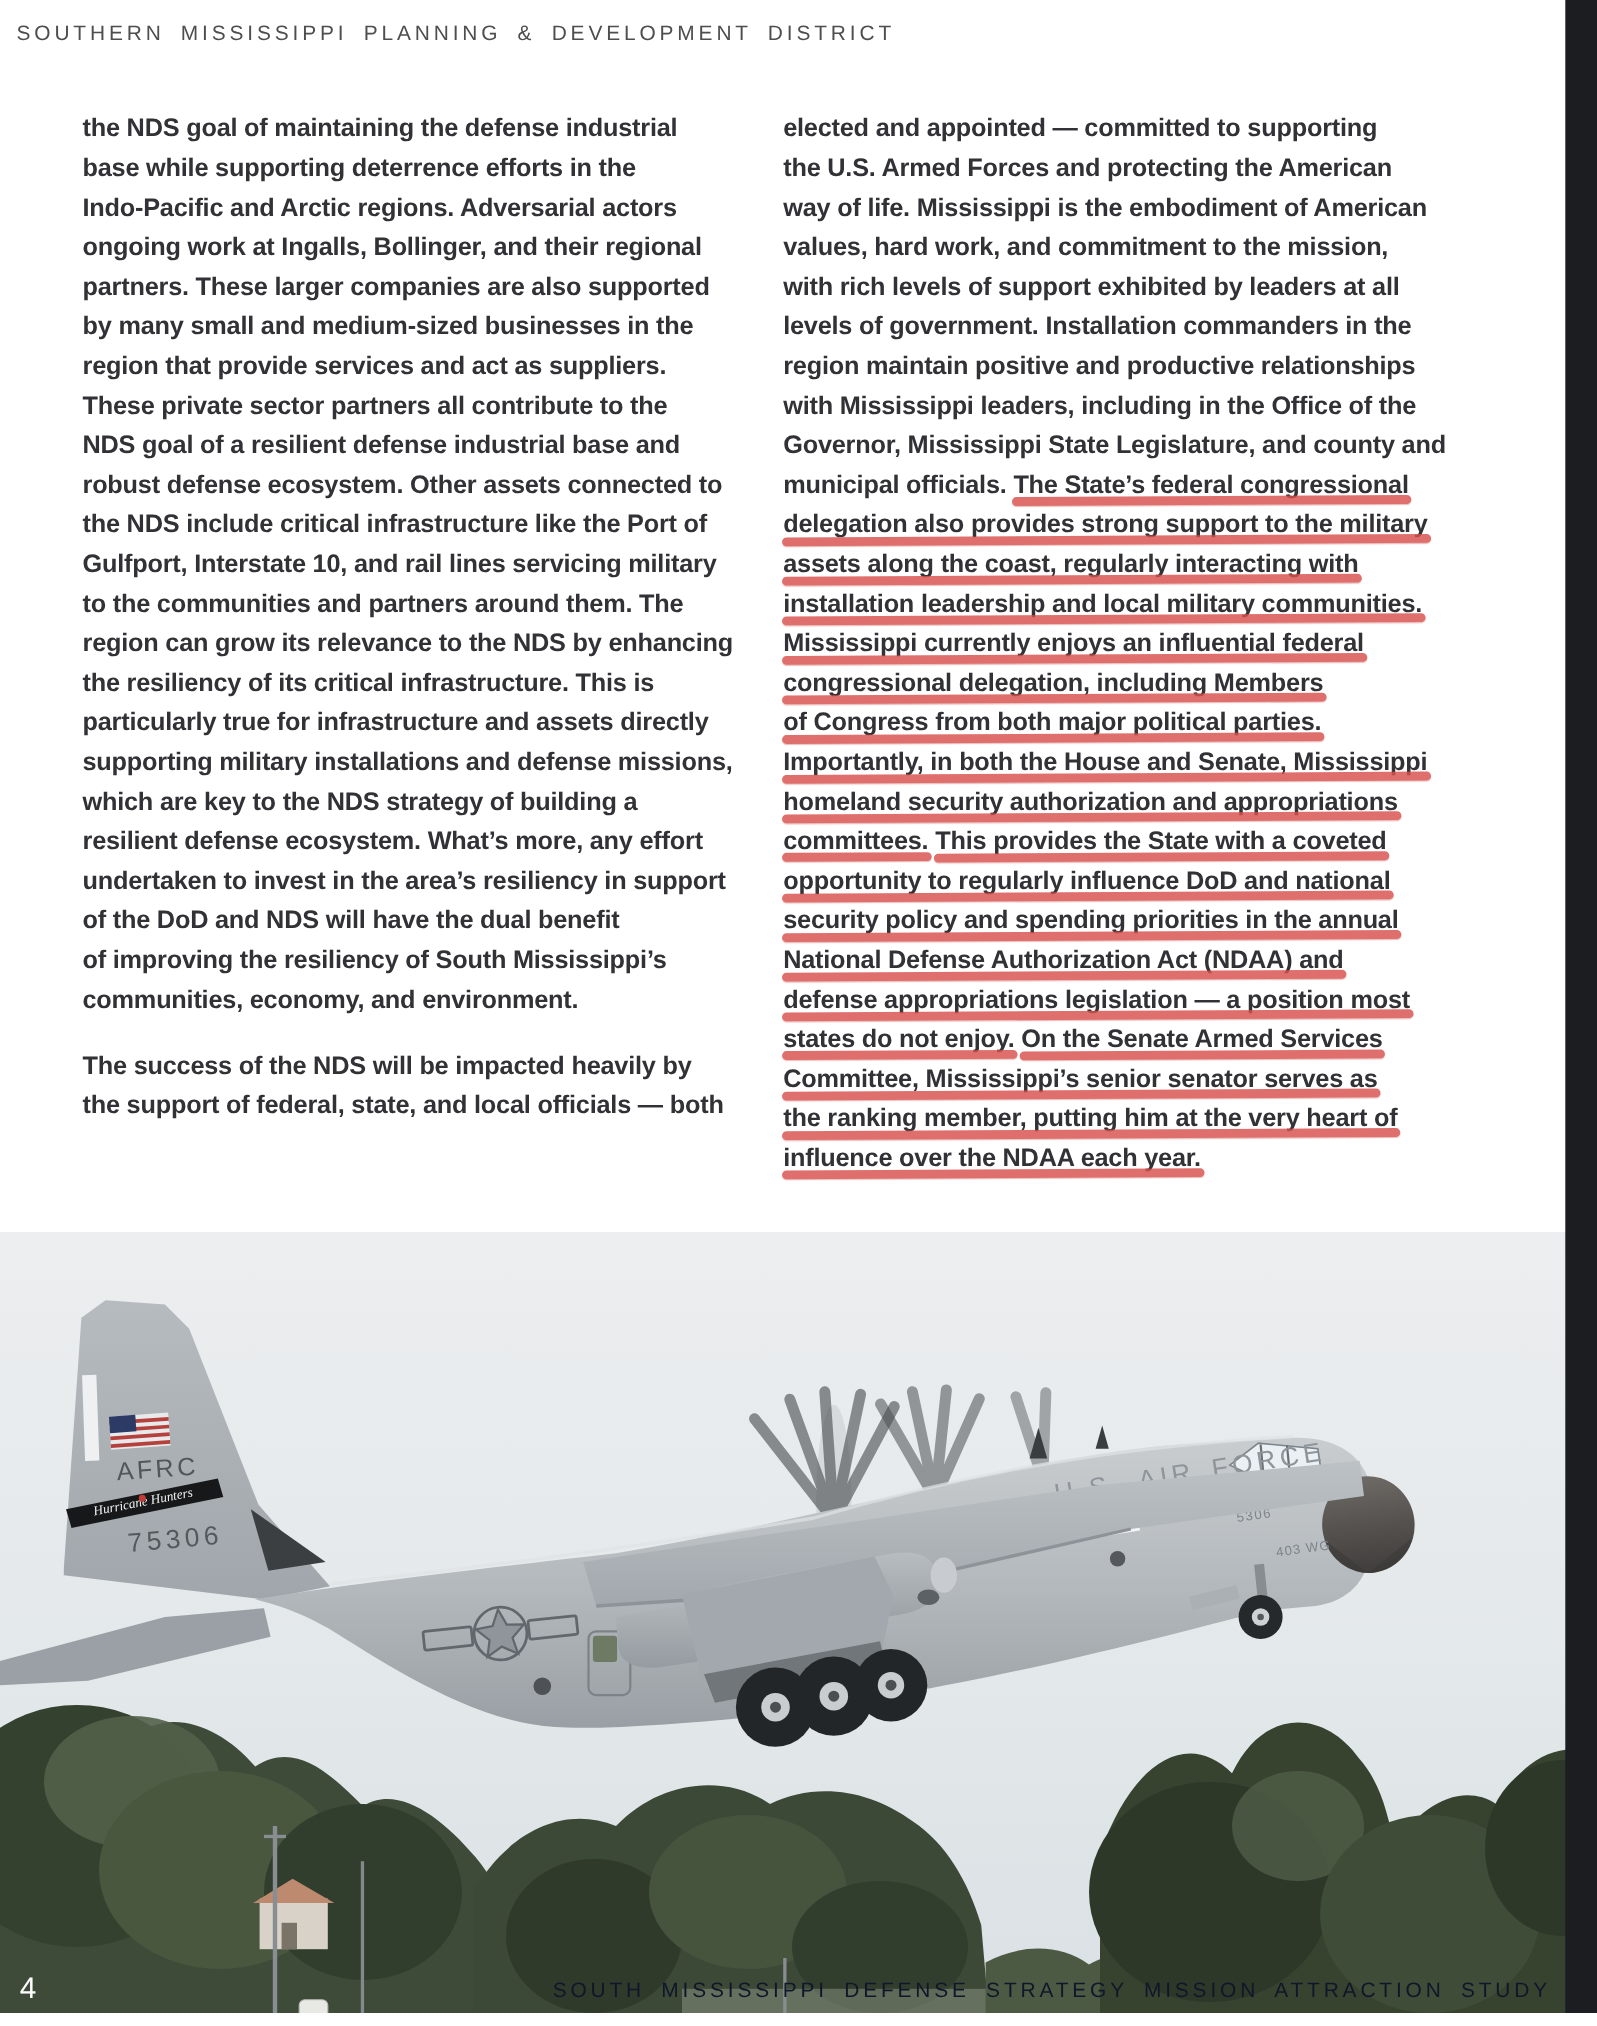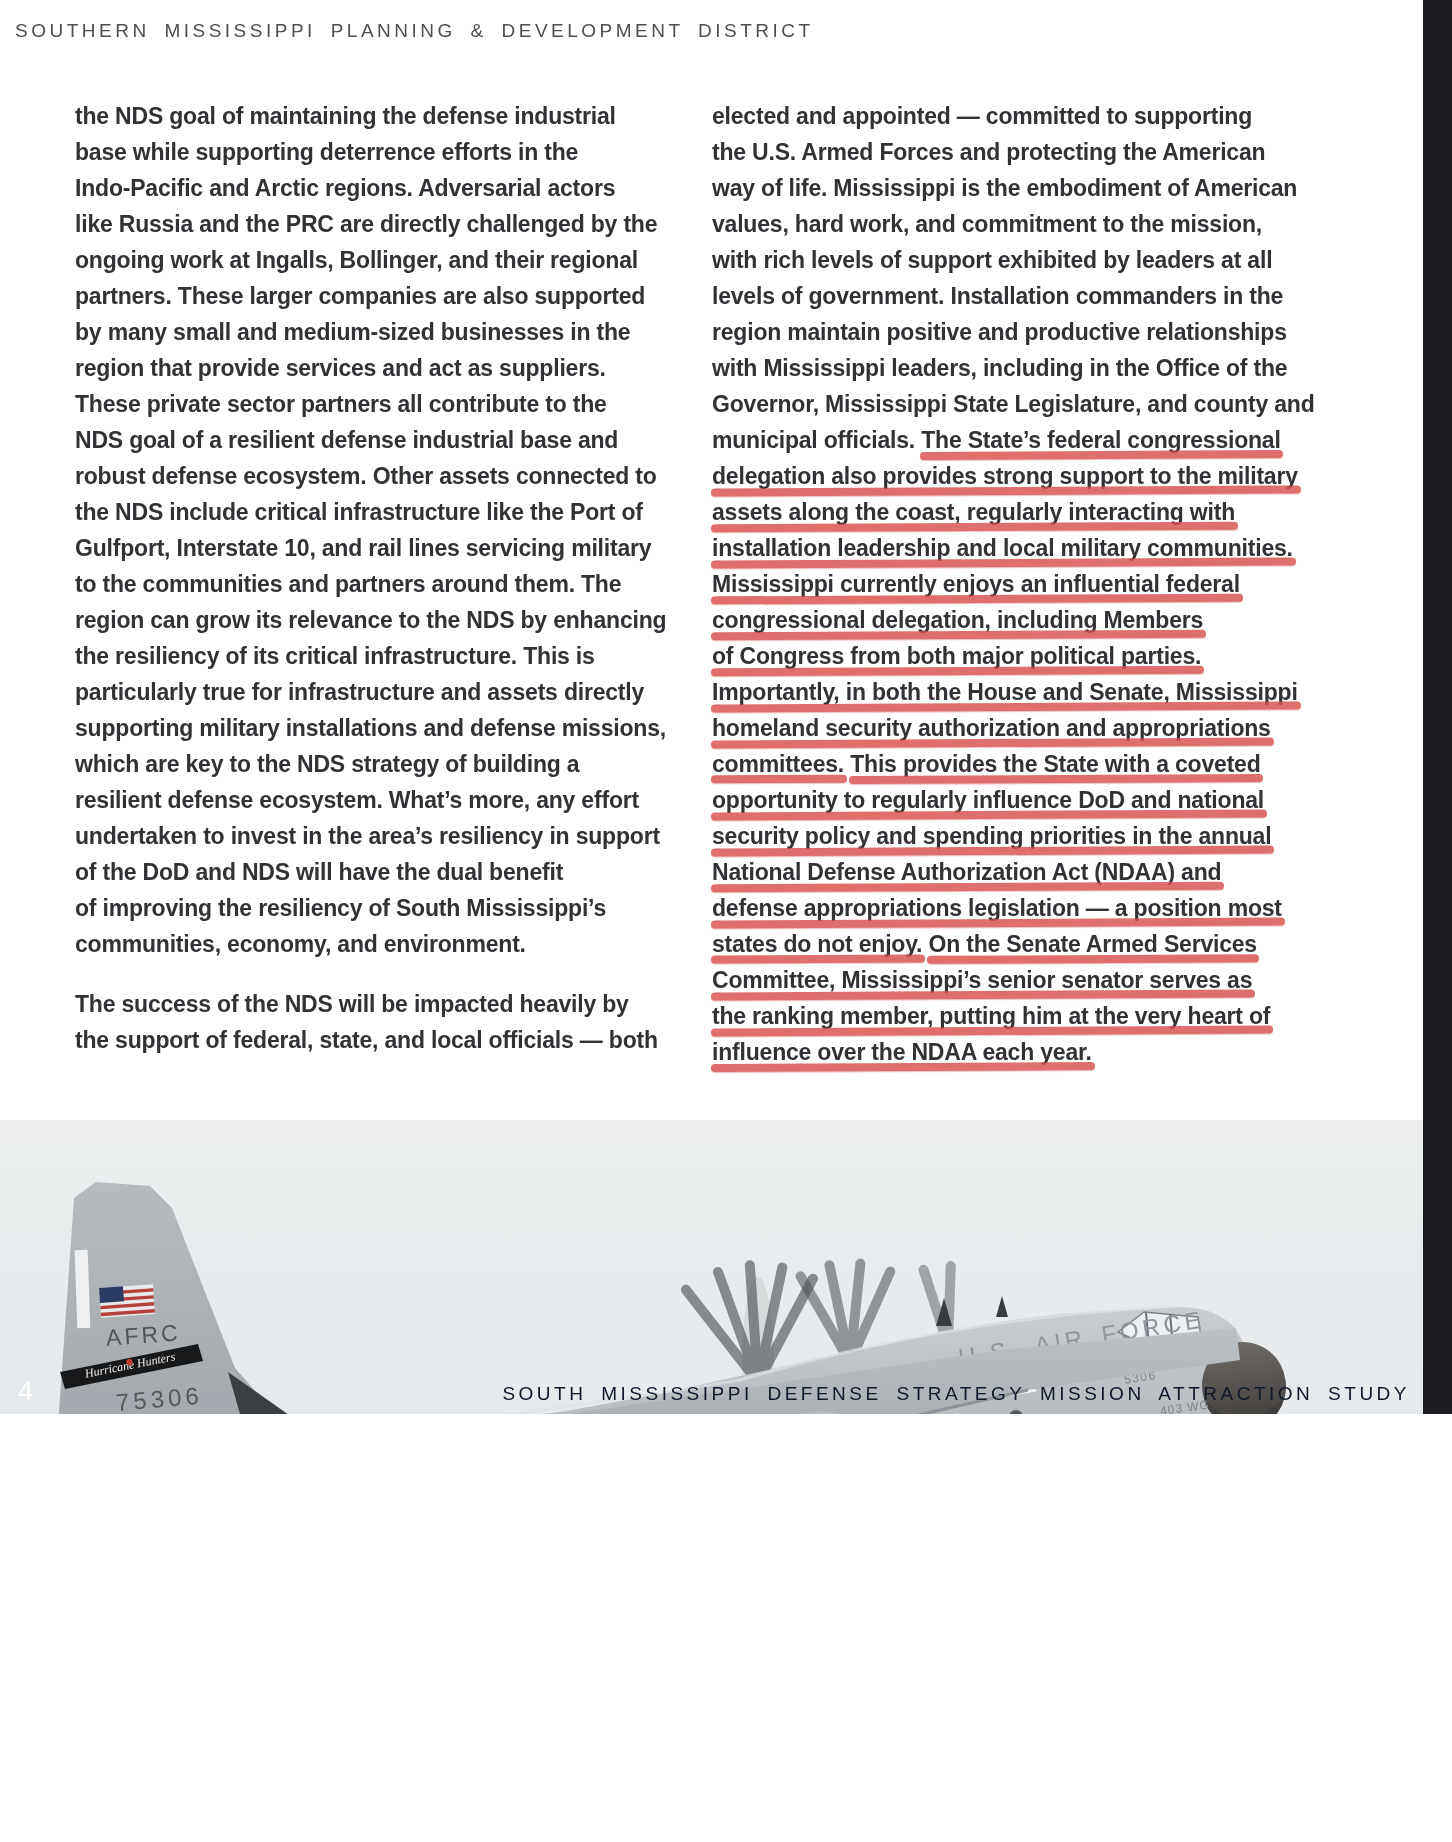--- a/index.html
+++ b/index.html
@@ -1,16 +1,16 @@
 <!DOCTYPE html>
 <html style="--red: #d8504d; --edge: #1b1d21; --page-bg: #ffffff; --body-text: #323236;"><head>
 <meta charset="utf-8">
 <style>
   html,body{margin:0;padding:0;background:#ffffff;}
-  .page{position:relative;width:1452px;height:1414px;background:var(--page-bg,#fff);overflow:hidden;
+  .page{position:relative;width:1452px;height:1830px;background:var(--page-bg,#fff);overflow:hidden;
         font-family:"Liberation Sans",sans-serif;}
   .doc-header{position:absolute;left:15px;top:20px;font-size:19px;letter-spacing:3.5px;word-spacing:6px;
         color:#4e4e4e;white-space:pre;}
   .col{position:absolute;top:98px;font-size:23px;line-height:36px;color:var(--body-text,#323236);
         letter-spacing:-0.2px;}
   .col .line{white-space:pre;height:36px;font-weight:bold;}
   .col-left{left:75px;}
   .col-right{left:712px;}
   .para + .para{margin-top:24px;}
   .col span{position:relative;}
@@ -29,21 +29,20 @@
 
 <div class="page">
 
   <div class="doc-header">SOUTHERN MISSISSIPPI PLANNING &amp; DEVELOPMENT DISTRICT</div>
 
   <div class="col col-left">
       <div class="para">
         <div class="line"><span>the NDS goal of maintaining the defense industrial</span></div>
         <div class="line"><span>base while supporting deterrence efforts in the</span></div>
         <div class="line"><span>Indo-Pacific and Arctic regions. Adversarial actors</span></div>
-        <div class="line"><span>like Russia and the PRC are directly challenged by the</span></div>
         <div class="line"><span>ongoing work at Ingalls, Bollinger, and their regional</span></div>
         <div class="line"><span>partners. These larger companies are also supported</span></div>
         <div class="line"><span>by many small and medium-sized businesses in the</span></div>
         <div class="line"><span>region that provide services and act as suppliers.</span></div>
         <div class="line"><span>These private sector partners all contribute to the</span></div>
         <div class="line"><span>NDS goal of a resilient defense industrial base and</span></div>
         <div class="line"><span>robust defense ecosystem. Other assets connected to</span></div>
         <div class="line"><span>the NDS include critical infrastructure like the Port of</span></div>
         <div class="line"><span>Gulfport, Interstate 10, and rail lines servicing military</span></div>
         <div class="line"><span>to the communities and partners around them. The</span></div>

